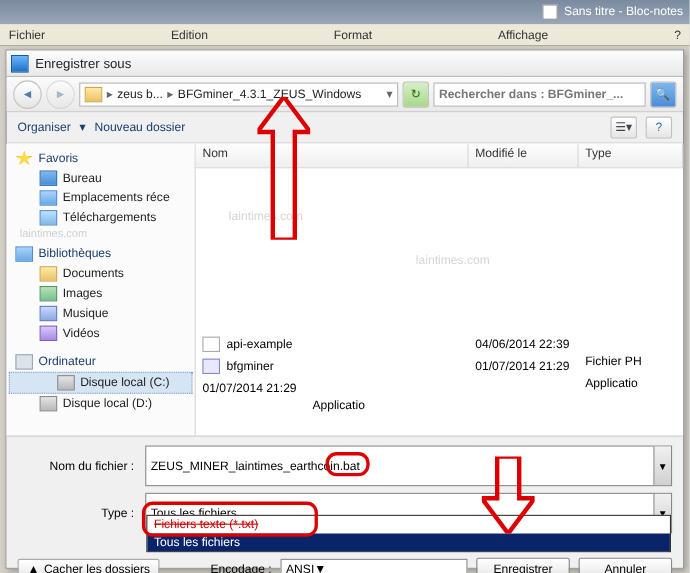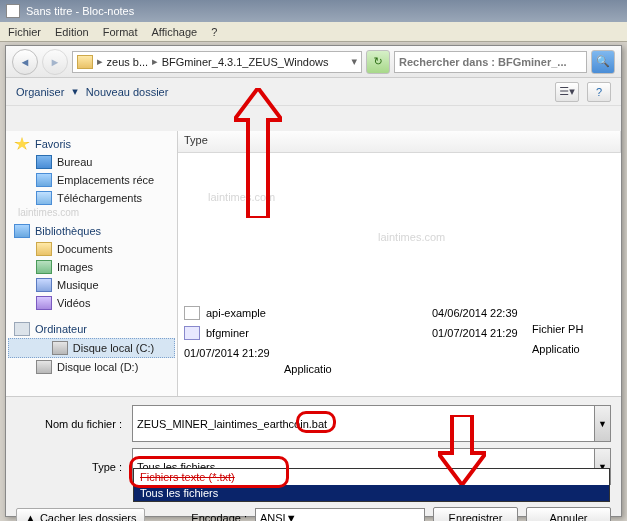--- a/index.html
+++ b/index.html
@@ -1,21 +1,21 @@
 <!DOCTYPE html>
 <html><head>
 <meta charset="utf-8">
 <style>
 * { box-sizing: border-box; margin: 0; padding: 0; font-family: "Segoe UI", Tahoma, sans-serif; font-size: 11px; }
 body { background: #d4d0c8; width: 627px; height: 521px; overflow: hidden; position: relative; }
 
 
-.notepad-title { background: linear-gradient(to bottom,#7a8aa0,#9aa7b8); color:#fff; height:22px; display:flex; align-items:center; padding:0 6px; font-size:12px; }
+.notepad-title { background: linear-gradient(to bottom,#7a8aa0,#9aa7b8); color:#fff; height:22px; display:flex; align-items:center; padding:0 6px; font-size:12px;justify-content:flex-end; }
 .notepad-title span.ico { width:14px; height:14px; background:#fff; margin-right:6px; display:inline-block; border:1px solid #888;}
-.notepad-menu { background:#ece9d8; height:20px; display:flex; align-items:center; gap:14px; padding:0 8px; border-bottom:1px solid #aca899;}
+.notepad-menu { background:#ece9d8; height:20px; display:flex; align-items:center; gap:14px; padding:0 8px; border-bottom:1px solid #aca899;justify-content:space-between;}
 .notepad-menu span { color:#333; }
 
 
 .dialog { position:absolute; top:45px; left:5px; right:5px; bottom:4px; background:#f0f0f0; border:1px solid #888; box-shadow:2px 2px 6px rgba(0,0,0,0.3);}
 .dialog-title { background:linear-gradient(to bottom,#fdfdfd,#e8e8e8); height:24px; display:flex; align-items:center; padding:0 4px; border-bottom:1px solid #bbb;}
 .dialog-title .dico { width:16px; height:16px; background:linear-gradient(#6ab7ff,#1e6fc7); margin-right:6px; border:1px solid #155a9c;}
 .dialog-title .txt { font-size:12px; color:#222; }
 
 
 .navbar { height:32px; display:flex; align-items:center; gap:4px; padding:3px 6px; background:linear-gradient(#fafafa,#e9e9e9); border-bottom:1px solid #ccc;}
@@ -105,20 +105,24 @@
 </div>
 <div class="notepad-menu">
   <span>Fichier</span>
   <span>Edition</span>
   <span>Format</span>
   <span>Affichage</span>
   <span>?</span>
 </div>
 
 <div class="dialog">
+  <div class="dialog-title">
+    <span class="dico"></span>
+    <span class="txt">Enregistrer sous</span>
+  </div>
 
   <div class="navbar">
     <div class="nav-btn round">◄</div>
     <div class="nav-btn round" style="opacity:.5">►</div>
     <div class="breadcrumb">
       <span class="bc-icon"></span>
       <span class="sep">▸</span>
       <span class="seg">zeus b...</span>
       <span class="sep">▸</span>
       <span class="seg">BFGminer_4.3.1_ZEUS_Windows</span>
@@ -191,20 +195,22 @@
           <span>Disque local (C:)</span>
         </div>
       <div class="tree-node sub">
           <span class="tico ic-disk"></span>
           <span>Disque local (D:)</span>
         </div>
     </div>
 
     <div class="filelist">
       <div class="cols">
+        <div class="c-name">Nom</div>
+        <div class="c-date">Modifié le</div>
         <div class="c-type">Type</div>
       </div>
       <div class="rows">
         <div class="wm" style="left:30px; top:60px">laintimes.com</div>
         <div class="wm" style="left:200px; top:100px">laintimes.com</div>
         <div style="height:150px"></div>
         <div class="row">
           <div class="rc-name">
               <span class="fico ic-file"></span>
               <span>api-example</span>

